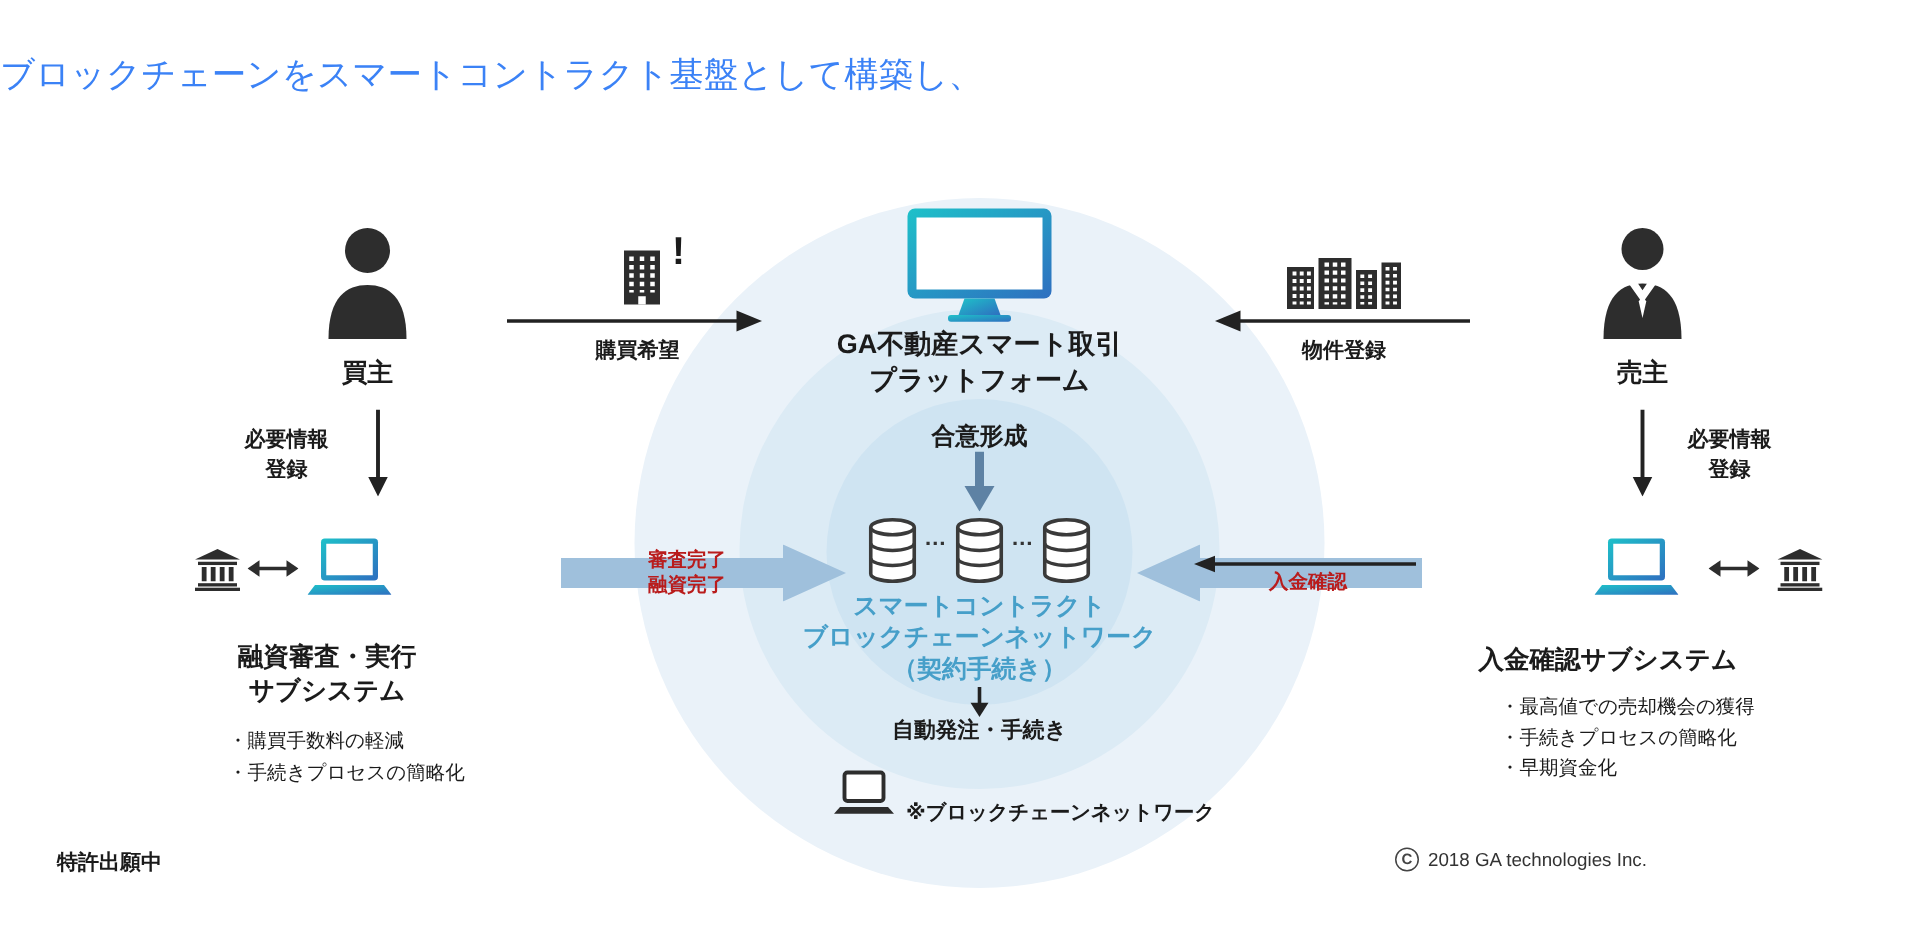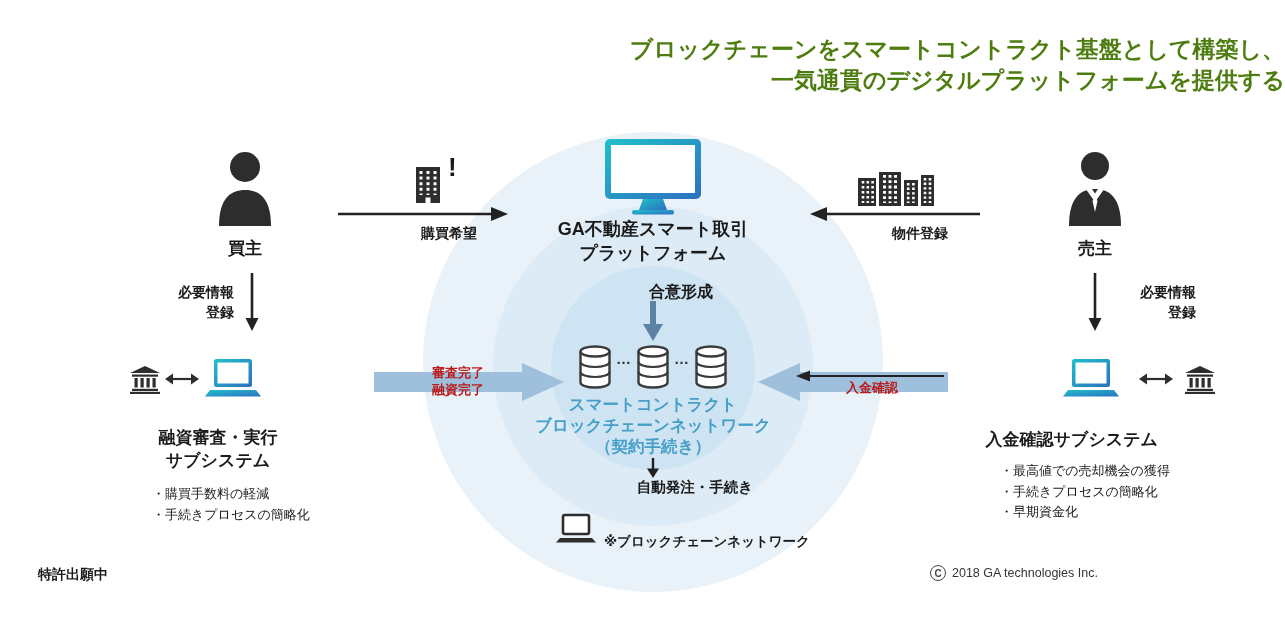--- a/index.html
+++ b/index.html
@@ -4,23 +4,23 @@
 <style>
   * { margin:0; padding:0; box-sizing:border-box; }
   body { font-family:"Liberation Sans","DejaVu Sans",sans-serif; background:#fff; color:#1b1b1b; }
   .canvas { position:relative; width:1285px; height:623px; background:#ffffff; overflow:hidden; }
   .abs { position:absolute; }
   .c { text-align:center; }
   .circle { border-radius:50%; }
   .bg1 { left:423px; top:132px; width:460px; height:460px; background:#eaf2f9; }
   .bg2 { left:493px; top:206px; width:320px; height:320px; background:#dcebf5; }
   .bg3 { left:551px; top:266px; width:204px; height:204px; background:#cfe4f2; }
-  .title { left:0; top:34px; width:1285px; font-size:23px; font-weight:bold; line-height:31px; color:#4d7c0f; text-align:right; }
+  .title { left:0; top:34px; width:1285px; font-size:23px; font-weight:normal; line-height:31px; color:#3b82f6; text-align:left; }
   .persona-label { font-size:17px; font-weight:bold; }
-  .small-label { font-size:14px; font-weight:bold; line-height:20px;text-align:right; }
+  .small-label { font-size:14px; font-weight:bold; line-height:20px; }
   .platform-title { font-size:18px; font-weight:bold; line-height:24px; }
   .net-text { font-size:16.5px; font-weight:bold; line-height:21px; color:#469fc9; }
   .thick-label { font-size:13px; font-weight:bold; line-height:17px; color:#b91c1c; }
   .sub-title { font-size:17px; font-weight:bold; line-height:23px; }
   .bullets { font-size:13px; line-height:21px; }
   .bang { font-size:26px; font-weight:800; }
   .db-row { display:flex; align-items:center; justify-content:center; gap:4px; }
   .db-dots { font-size:15px; font-weight:bold; color:#333; transform:translateY(-11px); letter-spacing:1px; }
   .registry-l1 { font-size:14px; font-weight:bold; }
   .registry-l2 { font-size:13.5px; font-weight:bold; }
@@ -33,21 +33,20 @@
 <body>
 
 <div class="canvas">
 
   <div class="abs circle bg1"></div>
   <div class="abs circle bg2"></div>
   <div class="abs circle bg3"></div>
 
   <div class="abs title">
     <div>ブロックチェーンをスマートコントラクト基盤として構築し、</div>
-    <div>一気通貫のデジタルプラットフォームを提供する</div>
   </div>
 
   <div class="abs" style="left:216px; top:150px;">
     <svg width="58" height="76" viewBox="0 0 58 76">
       <circle cx="29" cy="17" r="15" fill="#2d2d2d"></circle>
       <path d="M3 76 C3 48 15 40 29 40 C43 40 55 48 55 76 Z" fill="#2d2d2d"></path>
     </svg>
   </div>
   <div class="abs c persona-label" style="left:203px; top:237px; width:84px;">買主</div>
 

